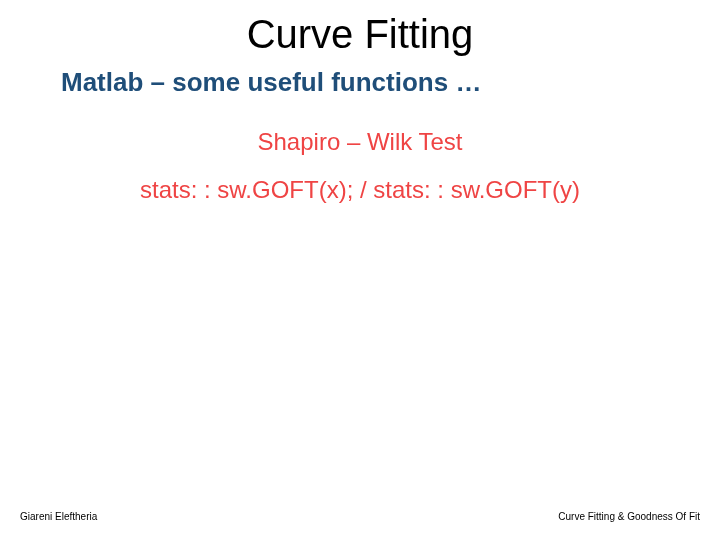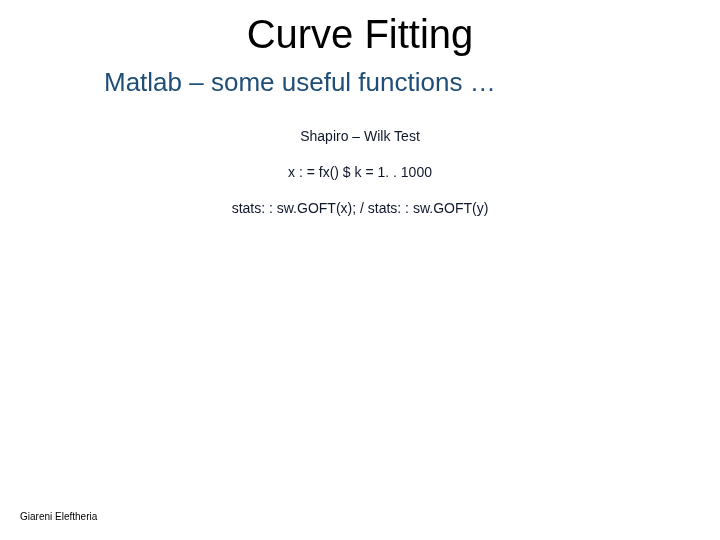--- a/index.html
+++ b/index.html
@@ -19,30 +19,30 @@
       font-size: 40px;
       text-align: center;
       padding-top: 12px;
       padding-bottom: 10px;
       font-weight: normal;
     }
     .subtitle {
       font-size: 26px;
       color: #1f4e79;
       text-align: left;
-      padding-left: 104px;
+      padding-left: 61px;
       padding-bottom: 30px;
-      font-weight: normal;
+      font-weight: bold;
     }
     .content {
       text-align: center;
     }
     .line {
-      font-size: 14px;
-      color: #0f172a;
+      font-size: 24px;
+      color: #ef4444;
       margin-bottom: 20px;
     }
     .footer {
       position: absolute;
       bottom: 18px;
       left: 0;
       width: 100%;
       display: flex;
       justify-content: space-between;
       padding: 0 20px;
@@ -58,19 +58,19 @@
     }
   </style>
 </head>
 <body>
 
 <h1 class="title">Curve Fitting</h1>
 <h2 class="subtitle">Matlab – some useful functions …</h2>
 
 <div class="content">
   <p class="line">Shapiro – Wilk Test</p>
-  <p class="line">x : = fx() $ k = 1. . 1000</p>
   <p class="line">stats: : sw.GOFT(x); /  stats: : sw.GOFT(y)</p>
 </div>
 
 <div class="footer">
   <span>Giareni Eleftheria</span>
+  <span class="footer-center">Curve Fitting &amp; Goodness Of Fit</span>
 </div>
 
 </body></html>

